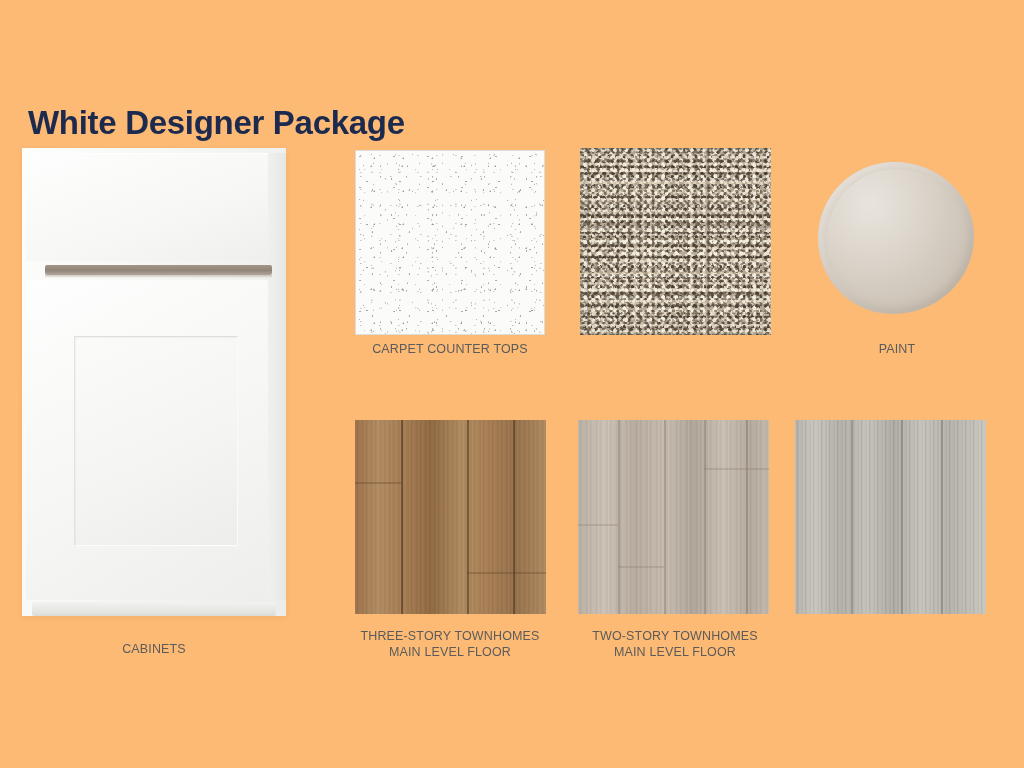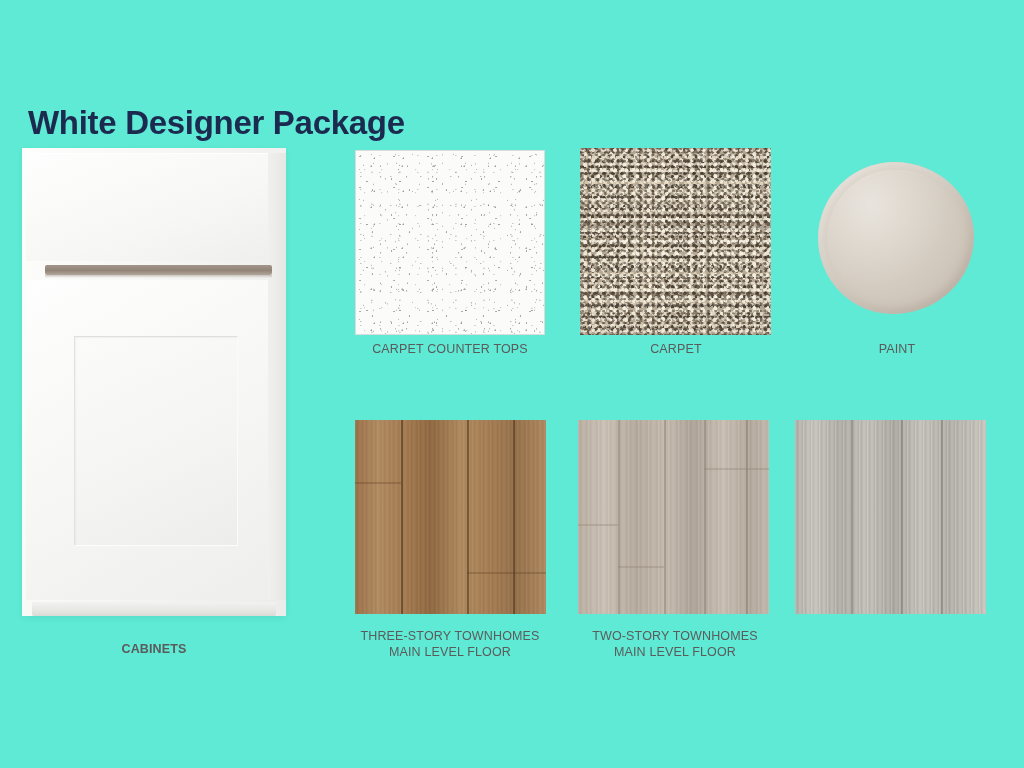--- a/index.html
+++ b/index.html
@@ -12,21 +12,21 @@
     height: 768px;
     position: relative;
     overflow: hidden;
     font-family: "Liberation Sans", sans-serif;
     -webkit-font-smoothing: antialiased;
   }
 
   #board {
     position: absolute;
     inset: 0;
-    background: #5eead4;
+    background: #fdba74;
   }
 
   
   #page-title {
     position: absolute;
     left: 28px;
     top: 104px;
     font-size: 33px;
     font-weight: bold;
     letter-spacing: -0.3px;
@@ -331,27 +331,26 @@
     <div class="cab-body">
       <div class="cab-side"></div>
       <div class="cab-drawer"></div>
       <div class="cab-gapline"></div>
       <div class="cab-door">
         <div class="cab-panel"></div>
       </div>
       <div class="cab-base"></div>
     </div>
   </div>
-  <div class="swatch-label" id="cabinets-label" style="left:22px; top:641px; width:264px;font-weight:bold;">CABINETS</div>
+  <div class="swatch-label" id="cabinets-label" style="left:22px; top:641px; width:264px;">CABINETS</div>
 
   <div id="quartz-swatch"></div>
   <div class="swatch-label" id="quartz-label">CARPET COUNTER TOPS</div>
 
   <div id="carpet-swatch"></div>
-  <div class="swatch-label" id="carpet-label">CARPET</div>
 
   <div id="paint-swatch">
     <div class="paint-blob"></div>
   </div>
   <div class="swatch-label" id="paint-label">PAINT</div>
 
   <div class="floor-swatch" id="floor-three">
     <div class="plank-seam" style="left:112px;"></div>
     <div class="plank-seam" style="left:158px;"></div>
     <div class="plank-seam" style="left:46px;"></div>

